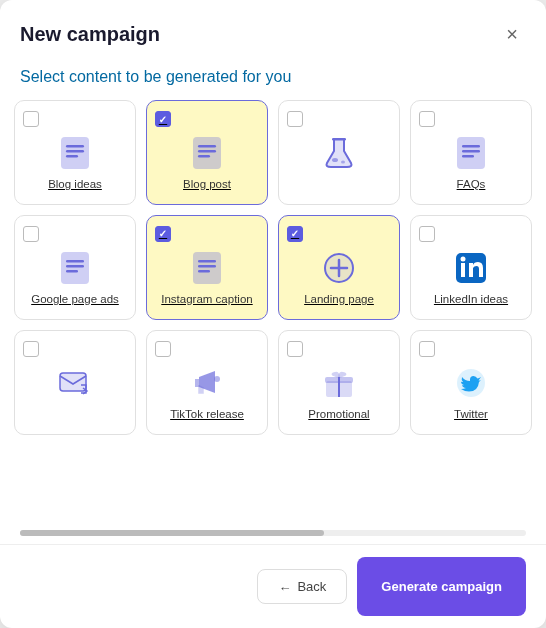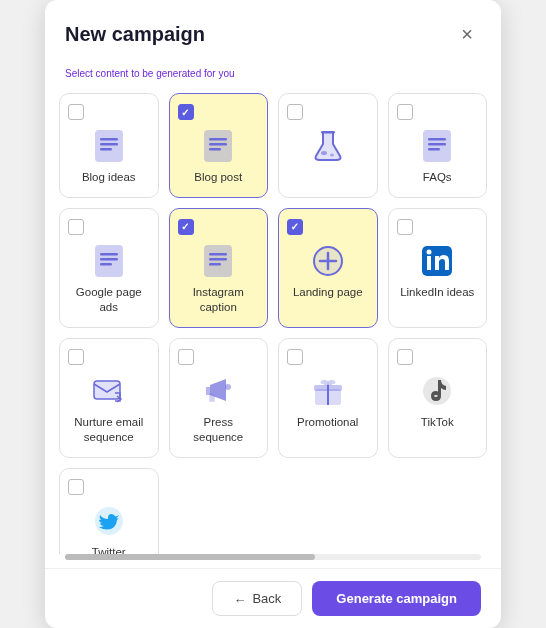--- a/index.html
+++ b/index.html
@@ -7,21 +7,21 @@
       font-family: -apple-system, BlinkMacSystemFont, 'Segoe UI', sans-serif;
       background: #f0f0f0;
       display: flex;
       justify-content: center;
       align-items: center;
       min-height: 100vh;
     }
     .modal {
       background: #fff;
       border-radius: 12px;
-      width: 456px;
+      width: 546px;
       height: 628px;
       box-shadow: 0 4px 24px rgba(0,0,0,0.15);
       display: flex;
       flex-direction: column;
       overflow: hidden;
     }
     .modal-header {
       display: flex;
       justify-content: space-between;
       align-items: center;
@@ -40,28 +40,29 @@
       color: #666;
       font-size: 20px;
       display: flex;
       align-items: center;
       justify-content: center;
       width: 28px;
       height: 28px;
     }
     .modal-subtitle {
       padding: 8px 20px 14px 20px;
-      font-size: 10px;
-      color: #6d28d9;
+      font-size: 16px;
+      color: #0369a1;
     }
     .modal-content {
       flex: 1;
       overflow-y: auto;
       overflow-x: auto;
       padding: 0 14px;
+      text-decoration: underline;
     }
     .modal-content::-webkit-scrollbar {
       width: 8px;
       height: 8px;
     }
     .modal-content::-webkit-scrollbar-track { background: #f0f0f0; }
     .modal-content::-webkit-scrollbar-thumb { background: #ccc; border-radius: 4px; }
     .grid {
       display: grid;
       grid-template-columns: repeat(4, 1fr);
@@ -142,21 +143,21 @@
       align-items: center;
       gap: 6px;
       color: #444;
       font-weight: 500;
     }
     .generate-btn {
       background: #6b4de6;
       color: #fff;
       border: none;
       border-radius: 8px;
-      padding: 10px 24px;
+      padding: 22px 24px;
       font-size: 13px;
       font-weight: 600;
       cursor: pointer;
     }
     .scrollbar-track {
       height: 6px;
       background: #eee;
       margin: 0 20px 8px 20px;
       border-radius: 3px;
     }
@@ -283,56 +284,45 @@
           <div class="card-checkbox"></div>
           <div class="card-icon">
             <svg viewBox="0 0 36 36" fill="none" xmlns="http://www.w3.org/2000/svg">
       <rect x="3" y="8" width="26" height="18" rx="3" fill="#6b6bdb" opacity="0.2"></rect>
       <rect x="3" y="8" width="26" height="18" rx="3" stroke="#6b6bdb" stroke-width="1.5" fill="none"></rect>
       <path d="M3 11 L16 19 L29 11" stroke="#6b6bdb" stroke-width="1.5" fill="none"></path>
       <path d="M24 20 L29 20 L29 28 L24 28" stroke="#6b6bdb" stroke-width="1.5" fill="none"></path>
       <polyline points="26,23 30,26 26,29" stroke="#6b6bdb" stroke-width="1.5" fill="none"></polyline>
     </svg>
           </div>
-          <div class="card-label">Nurture email sequence</div>
         </div>
         <div class="card">
           <div class="card-checkbox"></div>
           <div class="card-icon">
             <svg viewBox="0 0 36 36" fill="none" xmlns="http://www.w3.org/2000/svg">
       <path d="M6 14 L6 22 L10 22 L10 14 Z" fill="#6b6bdb" opacity="0.5"></path>
       <path d="M10 12 L26 6 L26 28 L10 22 Z" fill="#6b6bdb" opacity="0.7"></path>
       <path d="M10 20 L10 28 L14 28 L14 22" stroke="#6b6bdb" stroke-width="1.5" fill="#6b6bdb" opacity="0.3"></path>
       <circle cx="28" cy="14" r="3" fill="#6b6bdb" opacity="0.5"></circle>
     </svg>
           </div>
-          <div class="card-label">Press sequence</div>
+          <div class="card-label">TikTok release</div>
         </div>
         <div class="card">
           <div class="card-checkbox"></div>
           <div class="card-icon">
             <svg viewBox="0 0 36 36" fill="none" xmlns="http://www.w3.org/2000/svg">
       <rect x="5" y="16" width="26" height="16" rx="2" fill="#6b6bdb" opacity="0.25"></rect>
       <rect x="4" y="12" width="28" height="6" rx="2" fill="#6b6bdb" opacity="0.4"></rect>
       <line x1="18" y1="12" x2="18" y2="32" stroke="#6b6bdb" stroke-width="2"></line>
       <path d="M18 12 Q18 6 13 8 Q8 10 18 12" stroke="#6b6bdb" stroke-width="1.5" fill="#6b6bdb" opacity="0.3"></path>
       <path d="M18 12 Q18 6 23 8 Q28 10 18 12" stroke="#6b6bdb" stroke-width="1.5" fill="#6b6bdb" opacity="0.3"></path>
     </svg>
           </div>
           <div class="card-label">Promotional</div>
-        </div>
-        <div class="card">
-          <div class="card-checkbox"></div>
-          <div class="card-icon">
-            <svg viewBox="0 0 36 36" fill="none" xmlns="http://www.w3.org/2000/svg">
-      <circle cx="18" cy="18" r="14" fill="#111" opacity="0.1"></circle>
-      <path d="M22 7 Q22 12 27 13 L27 17 Q24 17 22 15 L22 23 Q22 28 17 28 Q12 28 12 23 Q12 18 17 18 Q18 18 19 18.5 L19 22.5 Q18.5 22 17 22 Q15 22 15 23 Q15 24 17 24 Q19 24 19 22 L19 7 Z" fill="#555"></path>
-    </svg>
-          </div>
-          <div class="card-label">TikTok</div>
         </div>
         <div class="card">
           <div class="card-checkbox"></div>
           <div class="card-icon">
             <svg viewBox="0 0 36 36" fill="none" xmlns="http://www.w3.org/2000/svg">
       <circle cx="18" cy="18" r="14" fill="#1DA1F2" opacity="0.15"></circle>
       <path d="M28 12 Q26 13 24.5 13.5 Q23 11 20.5 11 Q17 11 17 14.5 L17 16 Q12 16 9 12 Q8 15 10 17 Q8.5 17 8 16.5 Q8 19 11 20 Q9.5 20.5 9 20 Q9.5 22.5 13 23 Q11 24 8 24 Q12 26.5 16 26.5 Q25 26.5 26 17 L28 15 Q27 15.5 25.5 15.5 Z" fill="#1DA1F2"></path>
     </svg>
           </div>
           <div class="card-label">Twitter</div>

